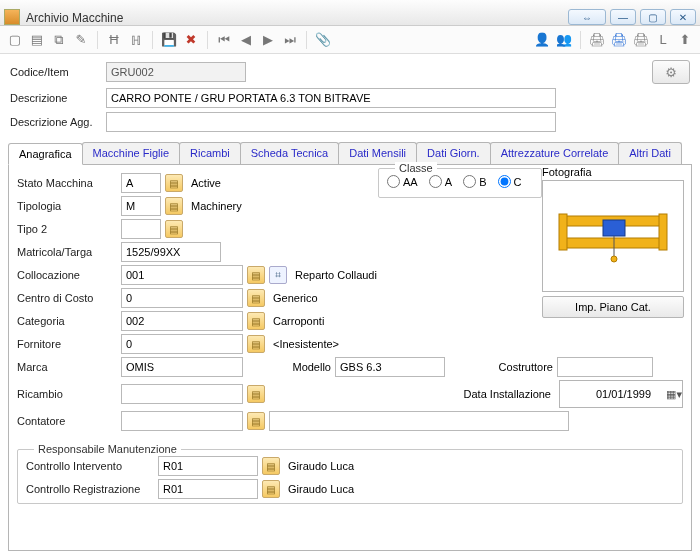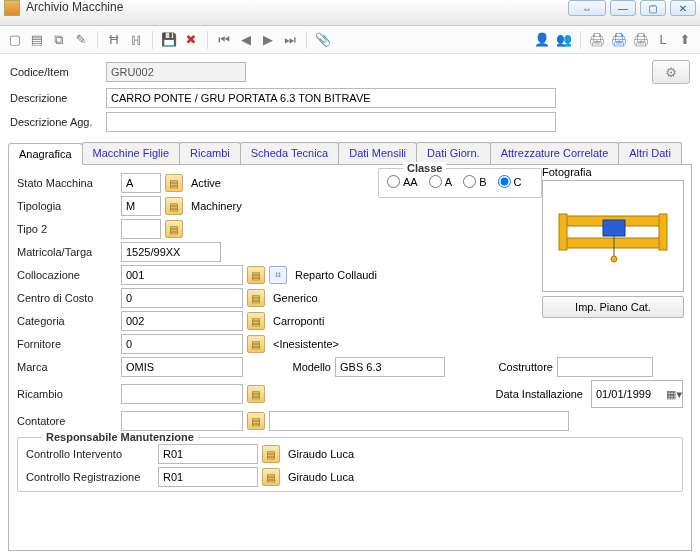--- a/index.html
+++ b/index.html
@@ -1,18 +1,18 @@
 <!DOCTYPE html>
 <html><head>
 <meta charset="utf-8">
 <style>
   * { box-sizing: border-box; margin: 0; padding: 0; }
   body { font-family: "Segoe UI", Tahoma, sans-serif; font-size: 11px; background: #fff; width: 700px; height: 560px; overflow: hidden; }
   
-  .titlebar { height: 26px; background: linear-gradient(#fdfdfd, #e8e8e8); border-bottom: 1px solid #ccc; display: flex; align-items: flex-start; padding: 0 4px; }
+  .titlebar { height: 26px; background: linear-gradient(#fdfdfd, #e8e8e8); border-bottom: 1px solid #ccc; display: flex; align-items: flex-end; padding: 0 4px; }
   .titlebar .app-icon { width: 16px; height: 16px; background: linear-gradient(#f5b45a,#d88c2a); border: 1px solid #aa6; margin-right: 6px; }
   .titlebar .title { color: #333; font-size: 12px; flex: 1; }
   .winbtns { display: flex; gap: 4px; }
   .winbtn { width: 26px; height: 16px; border: 1px solid #9bb8d3; border-radius: 3px; background: linear-gradient(#f4f9ff,#dce9f7); display:flex; align-items:center; justify-content:center; color:#2a5a8a; font-size:10px; cursor:pointer; }
   .winbtn.wide { width: 38px; }
 
   .toolbar { height: 28px; border-bottom: 1px solid #ddd; display: flex; align-items: center; padding: 0 6px; gap: 4px; background:#fbfbfb; }
   .tbtn { width: 18px; height: 18px; display: inline-flex; align-items:center; justify-content:center; font-size: 13px; color: #777; cursor:pointer; }
   .tbtn.enabled { color:#333; }
   .tbtn.save { color:#1a4fa0; }
@@ -34,29 +34,29 @@
 
   .panel { border:1px solid #b5b5b5; border-top:none; margin:0 8px 8px 8px; padding:8px; height: 386px; }
   .prow { display:flex; align-items:center; margin-bottom:3px; gap:4px; }
   .plbl { width: 100px; color:#222; }
   .plbl.wide { width: 128px; }
   .lookup { width:18px; height:18px; border:1px solid #c9a96a; background:linear-gradient(#fde9b3,#f5c963); border-radius:2px; display:inline-flex; align-items:center; justify-content:center; cursor:pointer; }
   .lookup::before { content:"▤"; font-size:10px; color:#8a6a1a; }
   .iconbtn { width:18px; height:18px; border:1px solid #aac; background:#eef3ff; border-radius:2px; display:inline-flex; align-items:center; justify-content:center; font-size:10px; color:#357; cursor:pointer; }
 
   .fieldset { border:1px solid #c8c8c8; border-radius:2px; padding:6px 8px 4px 8px; position:relative; }
-  .fieldset > .legend { position:absolute; top:-7px; left:24px; background:#fff; padding:0 4px; color:#333; font-size:11px;font-weight:bold; }
+  .fieldset > .legend { position:absolute; top:-7px; left:16px; background:#fff; padding:0 4px; color:#333; font-size:11px; }
   .radio { display:inline-flex; align-items:center; gap:3px; margin-right:8px; }
 
   .rightcol { position:absolute; right:16px; top:166px; width:142px; }
   .photo-box { border:1px solid #b5b5b5; width:142px; height:112px; background:#fff; display:flex; align-items:center; justify-content:center; }
   .photo-box svg { width:120px; height:90px; }
   .imgbtn { width:142px; height:22px; margin-top:4px; border:1px solid #b5b5b5; background:linear-gradient(#fcfcfc,#e9e9e9); border-radius:2px; cursor:pointer; font:inherit; }
 
-  .datebox { display:inline-flex; align-items:center; border:1px solid #b5b5b5; height:28px; }
+  .datebox { display:inline-flex; align-items:center; border:1px solid #b5b5b5; height:28px;padding-left:32px; }
   .datebox input { border:none; height:18px; width:74px; padding:0 4px; font:inherit; }
   .datebox .dd { width:16px; text-align:center; color:#555; cursor:pointer; }
 </style>
 </head>
 <body>
 
 <div class="titlebar">
   <div class="app-icon"></div>
   <div class="title">Archivio Macchine</div>
   <div class="winbtns">
@@ -231,21 +231,21 @@
       <span class="dd">▦▾</span>
     </span>
   </div>
   <div class="prow">
     <span class="plbl">Contatore</span>
     <input class="txt" style="width: 122px;" value="">
     <span class="lookup"></span>
     <input class="txt" style="width: 300px;" value="">
   </div>
 
-  <div class="fieldset" style="margin-top:6px">
+  <div class="fieldset" style="margin-top:18px">
     <span class="legend">Responsabile Manutenzione</span>
     <div class="prow">
       <span class="plbl wide">Controllo Intervento</span>
       <input class="txt" style="width: 100px;" value="R01">
       <span class="lookup"></span>
       <input class="txt" style="width: 300px; border: none; background: transparent;" readonly="" value="Giraudo Luca">
     </div>
     <div class="prow" style="margin-bottom:0">
       <span class="plbl wide">Controllo Registrazione</span>
       <input class="txt" style="width: 100px;" value="R01">

